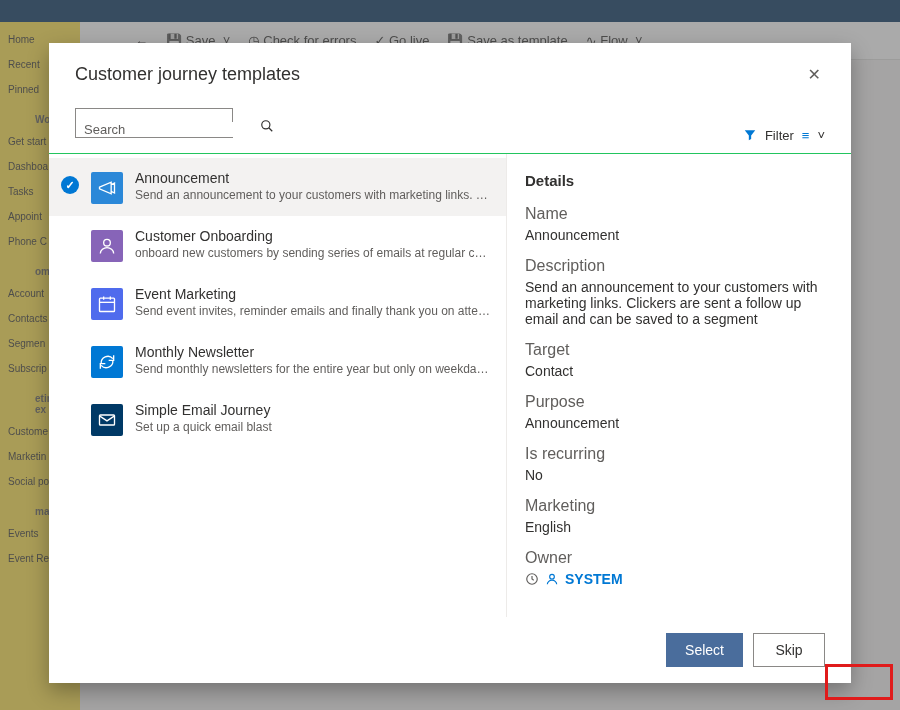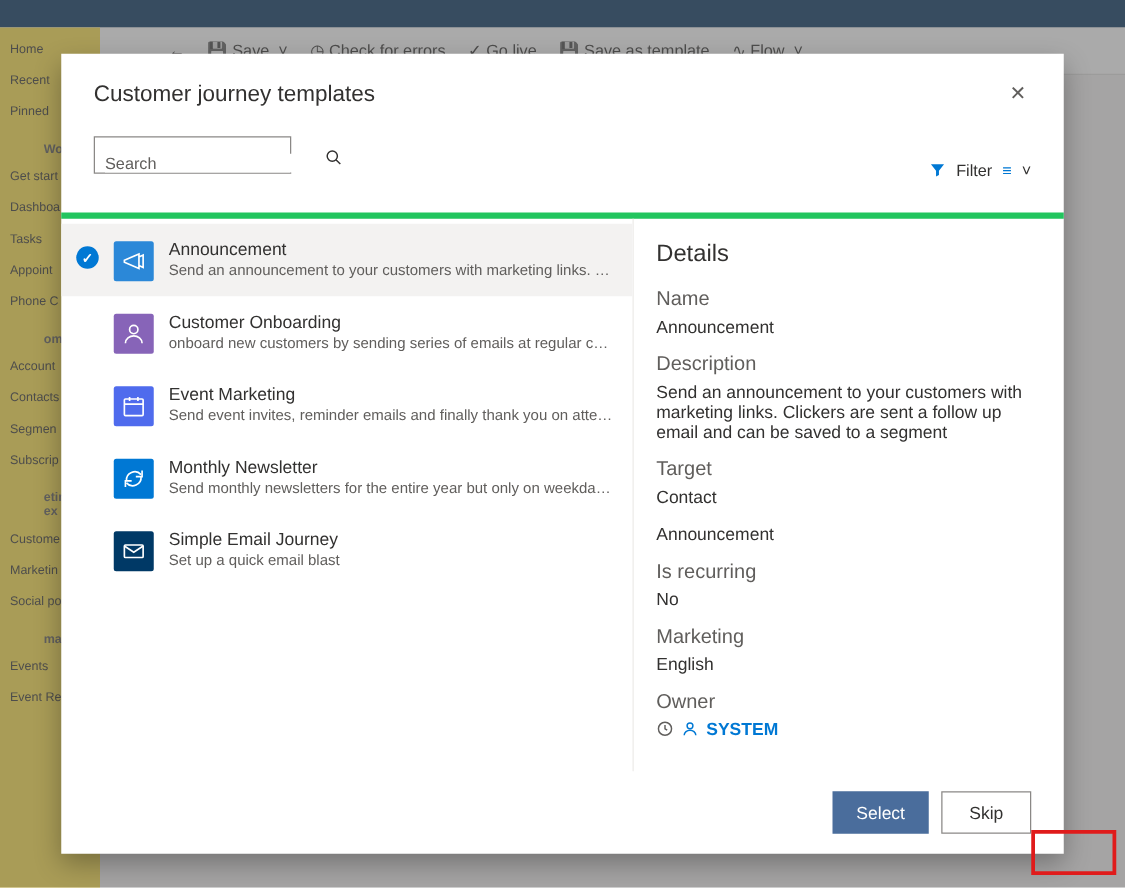--- a/index.html
+++ b/index.html
@@ -19,35 +19,35 @@
   .modal-head { padding:18px 26px 12px 26px; display:flex; justify-content:space-between; align-items:center;}
   .modal-head h1 { font-size:18px; font-weight:400; color:#323130;}
   .close { font-size:16px; color:#605e5c; cursor:pointer; padding:4px;}
   .toolbar { padding:0 26px 8px 26px; display:flex; justify-content:space-between; align-items:center;}
   .searchbox { width:158px; height:30px; border:1px solid #8a8886; display:flex; align-items:flex-end; padding:0 8px; }
   .searchbox input { border:none; outline:none; flex:1; font-size:13px; color:#323130; }
   .searchbox input::placeholder { color:#605e5c;}
   .filterbar { display:flex; align-items:flex-start; gap:8px; font-size:13px; color:#323130;margin-top:28px;}
   .filterbar .funnel { color:#0078d4; }
 
-  .body { flex:1; display:flex; border-top:5px solid #22c55e; min-height:0;margin-top:16px;}
+  .body { flex:1; display:flex; border-top:1px solid #22c55e; min-height:0;}
   .list { width:458px; border-right:1px solid #edebe9; overflow-y:auto; padding-top:4px;}
   .row { display:flex; align-items:flex-start; padding:12px 14px 12px 12px; cursor:pointer; gap:12px;}
   .row.selected { background:#f3f2f1;}
   .chk { width:18px; height:18px; border-radius:50%; flex-shrink:0; margin-top:6px;}
   .row.selected .chk { background:#0078d4; display:flex; align-items:center; justify-content:center;}
   .row.selected .chk::after { content:"✓"; color:#fff; font-size:11px; font-weight:bold;}
   .ticon { width:32px; height:32px; border-radius:2px; flex-shrink:0; display:flex; align-items:center; justify-content:center; margin-top:2px;}
   .ticon svg { width:20px; height:20px; stroke:#fff; fill:none; stroke-width:1.6; }
   .txtcol { flex:1; min-width:0;}
   .tname { font-size:14px; color:#323130; margin-bottom:2px;}
   .tdesc { font-size:12px; color:#605e5c; white-space:nowrap; overflow:hidden; text-overflow:ellipsis;}
 
   .details { flex:1; padding:18px 28px 10px 18px; font-size:13px; color:#323130; overflow-y:auto;}
-  .details h2 { font-size:19px; font-weight:400; margin-bottom:16px;}
+  .details h2 { font-size:15px; font-weight:700; margin-bottom:16px;}
   .details .lbl { font-size:16px; color:#605e5c; margin-bottom:4px;}
   .details .val { font-size:14px; color:#323130; margin-bottom:14px;}
   .owner { display:flex; align-items:center; gap:6px; color:#0078d4; font-size:14px;font-weight:bold;}
   .owner svg { width:14px; height:14px; }
 
   .footer { padding:16px 26px; display:flex; justify-content:flex-end; gap:10px;}
   .btn { min-width:72px; height:34px; padding:0 18px; font-size:14px; display:flex; align-items:center; justify-content:center; cursor:pointer; border:1px solid transparent;}
   .btn.primary { background:#4a6d9c; color:#fff;text-align:center;}
   .btn.secondary { background:#fff; color:#323130; border-color:#8a8886;}
   .highlight { position:absolute; border:3px solid #e01b1b; pointer-events:none;}
@@ -187,20 +187,21 @@
         </div>
       </div>
     <div class="details">
       <h2>Details</h2>
       <div class="lbl">Name</div>
       <div class="val">Announcement</div>
       <div class="lbl">Description</div>
       <div class="val" style="white-space:normal">Send an announcement to your customers with marketing links. Clickers are sent a follow up email and can be saved to a segment</div>
       <div class="lbl">Target</div>
       <div class="val">Contact</div>
+      <div class="lbl">Purpose</div>
       <div class="val">Announcement</div>
       <div class="lbl">Is recurring</div>
       <div class="val">No</div>
       <div class="lbl">Marketing</div>
       <div class="val">English</div>
       <div class="lbl">Owner</div>
       <div class="owner">
         <svg viewBox="0 0 24 24" fill="none" stroke="#605e5c" stroke-width="2">
             <circle cx="12" cy="12" r="9"></circle>
             <path d="M12 7v5l3 2"></path>

